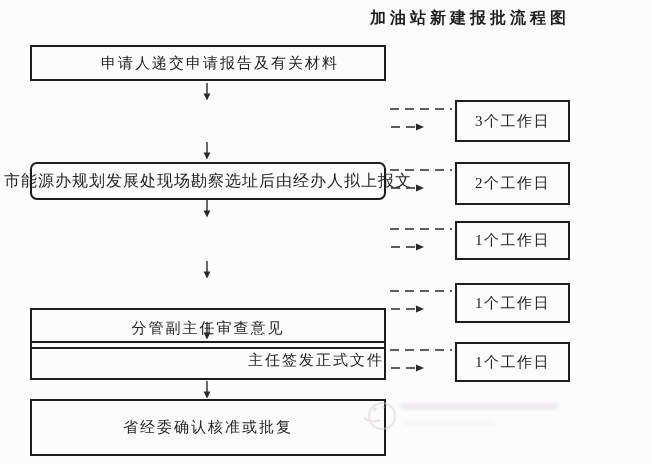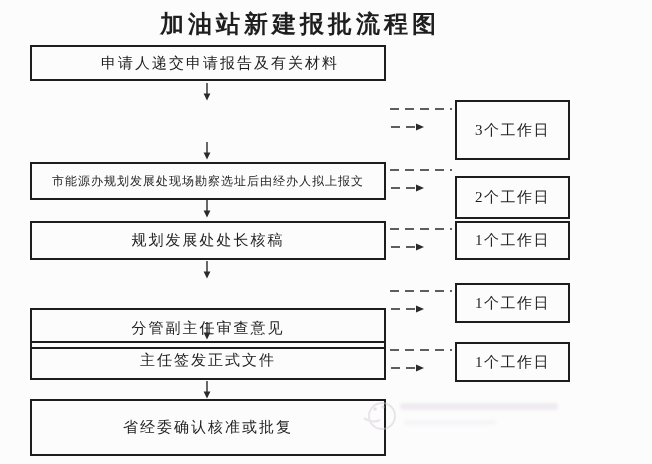--- a/index.html
+++ b/index.html
@@ -1,42 +1,42 @@
 <!DOCTYPE html>
 <html><head>
 <meta charset="utf-8">
 <style>
   html,body{margin:0;padding:0;background:#ffffff;}
   .canvas{
     position:relative;width:652px;height:464px;background:#fcfcfc;
     font-family:"Liberation Serif","DejaVu Serif",serif;color:#1e1e1e;overflow:hidden;
   }
   .page-title{
-    position:absolute;top:8px;left:30px;width:540px;text-align:center;
-    font-size:24px;font-weight:bold;letter-spacing:4px;white-space:nowrap;
+    position:absolute;top:8px;left:30px;width:540px;text-align:right;
+    font-size:16px;font-weight:bold;letter-spacing:4px;white-space:nowrap;
   }
   .box{
     position:absolute;box-sizing:border-box;border:2px solid #1d1d1d;
     display:flex;align-items:center;justify-content:center;text-align:center;
     background:transparent;
   }
   .step{left:30px;width:356px;font-size:15px;letter-spacing:2px;white-space:nowrap;}
-  .step.small{font-size:12px;letter-spacing:1px;}
+  .step.small{font-size:16px;letter-spacing:1px;border-radius:7px;}
   .dur{left:455px;width:115px;font-size:15px;letter-spacing:1.5px;white-space:nowrap;}
 
   #s1{top:45px;height:36px;padding-left:24px;}
   #s2{top:102px;height:38px;}
   #s3{top:162px;height:38px;}
   #s4{top:221px;height:39px;}
   #s5{top:282px;height:41px;margin-top:26px;}
-  #s6{top:341px;height:39px;}
+  #s6{top:341px;height:39px;justify-content:flex-end;}
   #s7{top:399px;height:57px;}
 
-  #r1{top:100px;height:60px;}
-  #r2{top:176px;height:43px;}
+  #r1{top:100px;height:42px;}
+  #r2{top:162px;height:43px;}
   #r3{top:221px;height:39px;}
   #r4{top:283px;height:40px;}
   #r5{top:342px;height:40px;}
 
   .varrow{position:absolute;left:201px;width:12px;height:18px;}
   #a1{top:83px;}
   #a2{top:142px;}
   #a3{top:200px;}
   #a4{top:261px;}
   #a5{top:322px;}
@@ -64,23 +64,20 @@
 
 <div class="canvas">
 
   <div class="page-title">加油站新建报批流程图</div>
 
   <div class="box step" id="s1">
     <span>申请人递交申请报告及有关材料</span>
   </div>
   <div class="box step small" id="s3">
     <span>市能源办规划发展处现场勘察选址后由经办人拟上报文</span>
-  </div>
-  <div class="box step" id="s4">
-    <span>规划发展处处长核稿</span>
   </div>
   <div class="box step" id="s5">
     <span>分管副主任审查意见</span>
   </div>
   <div class="box step" id="s6">
     <span>主任签发正式文件</span>
   </div>
   <div class="box step" id="s7">
     <span>省经委确认核准或批复</span>
   </div>

